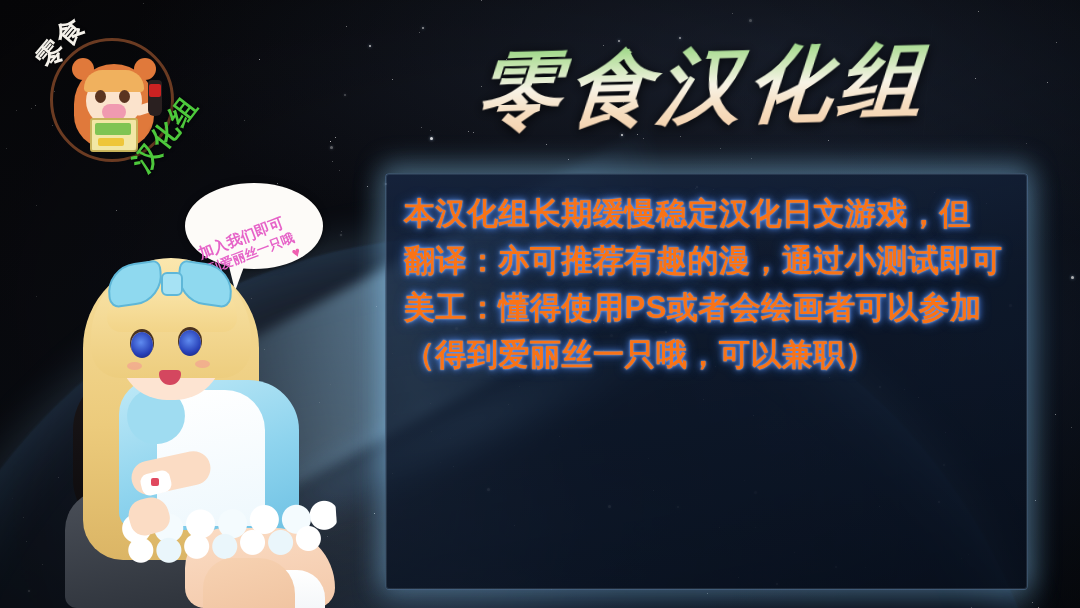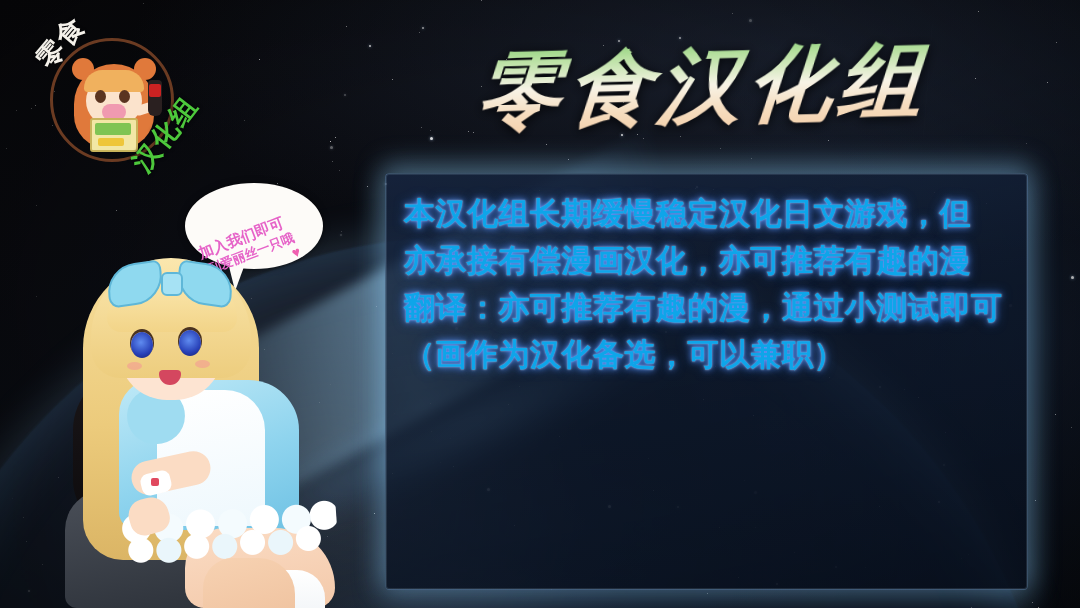--- a/index.html
+++ b/index.html
@@ -391,21 +391,21 @@
       0 8px 30px 6px rgba(120,190,245,0.18),
       0 0 0 1px rgba(190,230,255,0.12) inset;
   }
   .panel-text {
     position: absolute;
     left: 404px;
     top: 190px;
     width: 610px;
   }
   .panel-line {
-    color: #0ea5e9;
+    color: #f97316;
     font-size: 31px;
     font-weight: 700;
     line-height: 47px;
     letter-spacing: 0.5px;
     white-space: nowrap;
     text-shadow:
       0 0 6px rgba(90,150,255,0.95),
       0 0 12px rgba(60,120,230,0.75),
       0 0 2px rgba(255,255,255,0.9);
   }
@@ -672,18 +672,18 @@
       <div class="ch-bow-knot"></div>
     </div>
     <div class="ch-hand-big"></div>
   </div>
 
   <div class="title">零食汉化组</div>
 
   <div class="panel"></div>
   <div class="panel-text" id="panel-text">
       <div class="panel-line">本汉化组长期缓慢稳定汉化日文游戏，但</div>
-      <div class="panel-line">亦承接有偿漫画汉化，亦可推荐有趣的漫</div>
       <div class="panel-line">翻译：亦可推荐有趣的漫，通过小测试即可</div>
-      <div class="panel-line">（画作为汉化备选，可以兼职）</div>
+      <div class="panel-line">美工：懂得使用PS或者会绘画者可以参加</div>
+      <div class="panel-line">（得到爱丽丝一只哦，可以兼职）</div>
     </div>
 
 </div>
 
 </body></html>

